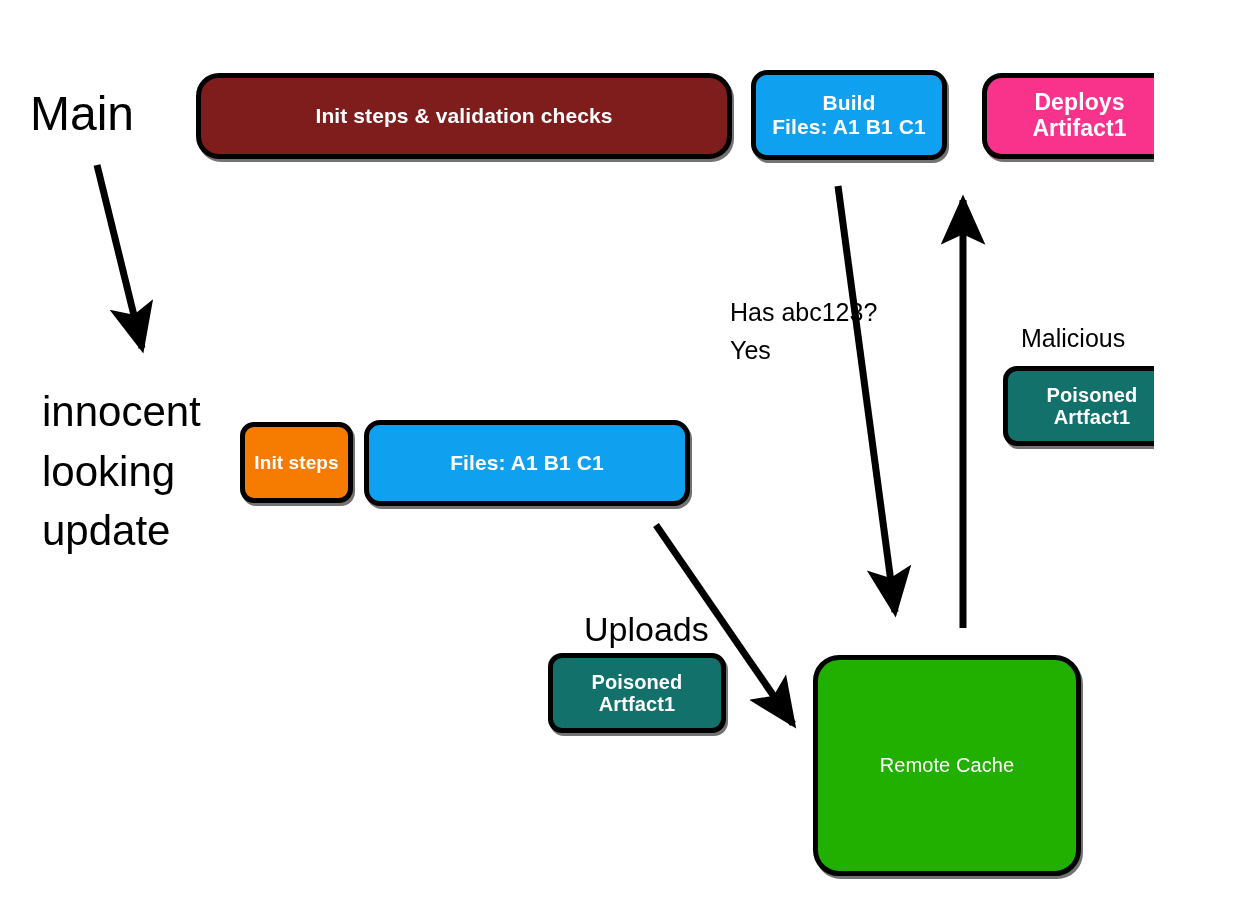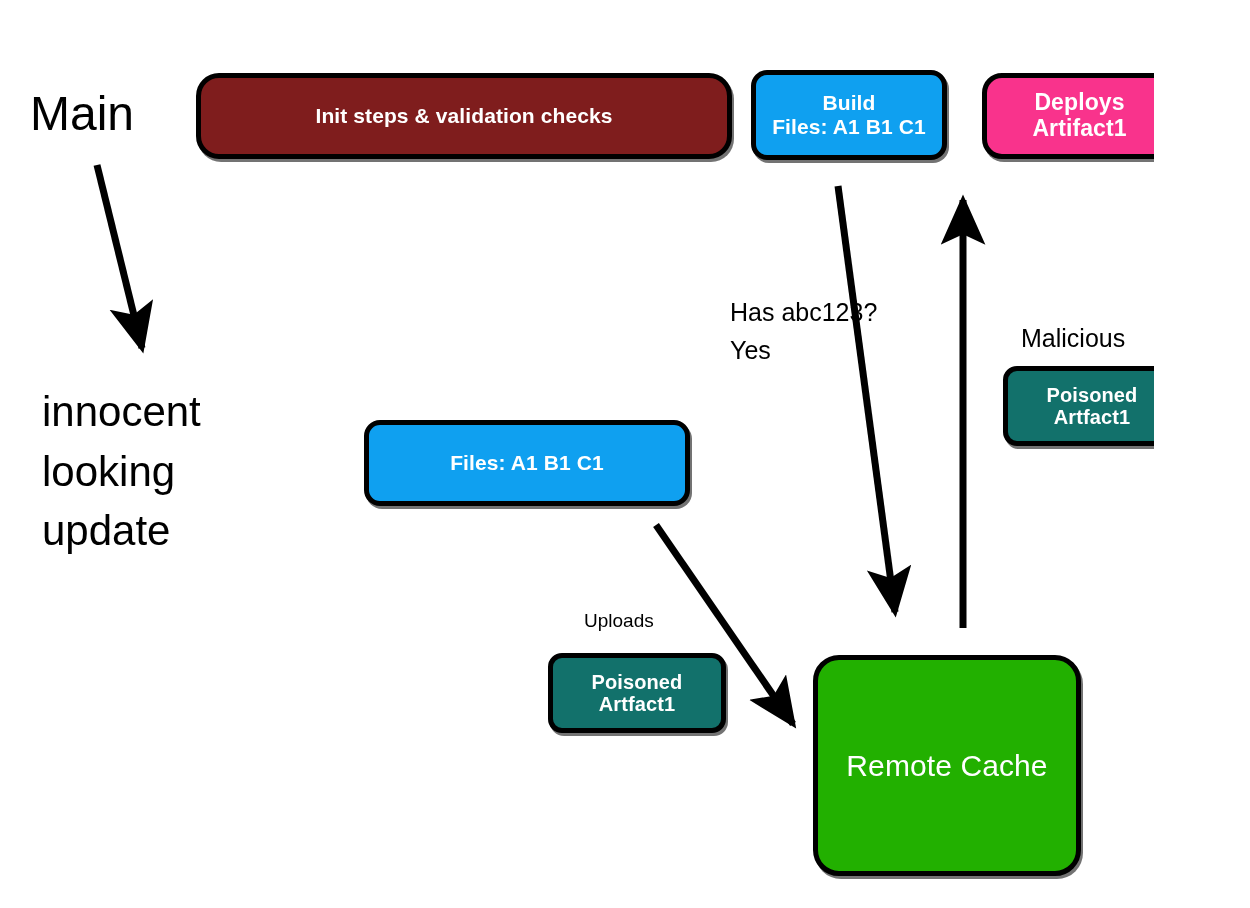--- a/index.html
+++ b/index.html
@@ -81,21 +81,21 @@
     border-radius: 14px;
     background: #12716b;
     font-size: 20px;
   }
 
   
   #node-remote-cache {
     left: 813px; top: 655px; width: 268px; height: 221px;
     border-radius: 26px;
     background: #22b000;
-    font-size: 30px;
+    font-size: 20px;
     font-weight: normal;
   }
 
   
   .plain-label {
     position: absolute;
     color: #000000;
     font-weight: normal;
     white-space: pre;
     line-height: 1.14;
@@ -113,21 +113,21 @@
     left: 682px; top: 294px;
     font-size: 25px;
     line-height: 1.5;
   }
   #label-downloads {
     left: 1021px; top: 324px;
     font-size: 25px;
   }
   #label-uploads {
     left: 584px; top: 610px;
-    font-size: 19px;
+    font-size: 34px;
   }
 
   svg#arrows {
     position: absolute;
     left: 0; top: 0;
     width: 1250px;
     height: 908px;
     pointer-events: none;
   }
 </style>
@@ -169,20 +169,23 @@
     </div>
   </div>
 
   <div class="node" id="node-deploys-artifact">
     <div>
       <span>Deploys</span>
       <span>Artifact1</span>
     </div>
   </div>
 
+  <div class="node" id="node-init-steps">
+    <span>Init steps</span>
+  </div>
 
   <div class="node" id="node-build-malicious">
     <div>
       <span>Files: A1  B1  C1</span>
     </div>
   </div>
 
   <div class="plain-label" id="label-has-abc" style="white-space: pre; margin-left: 48px;">Has abc123?
 Yes</div>
 

